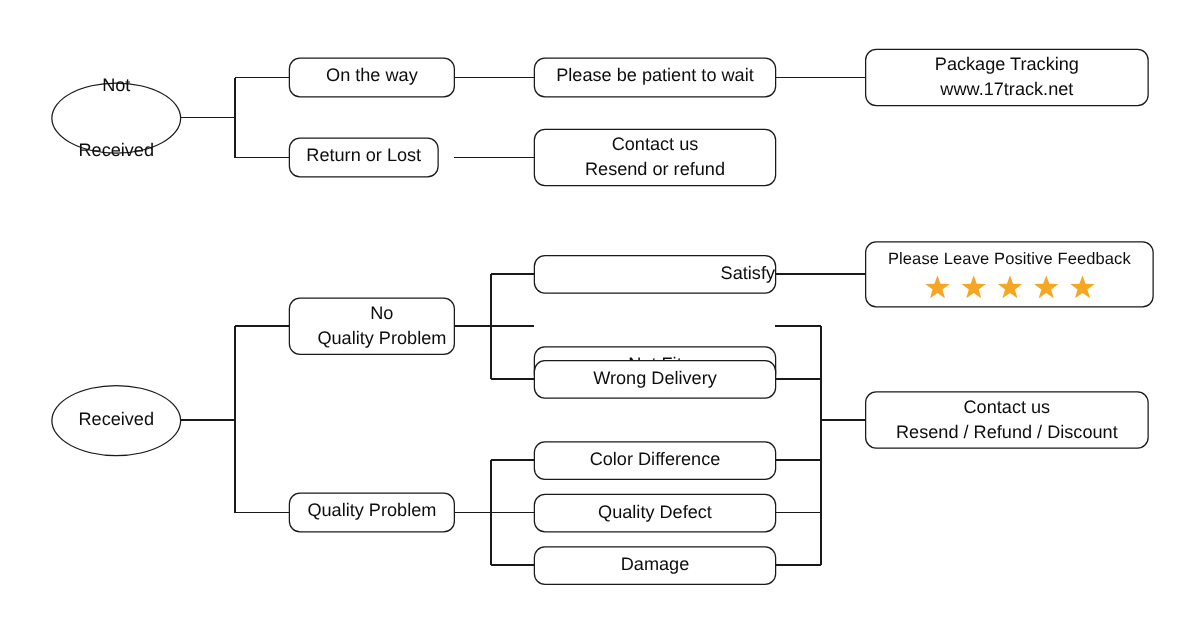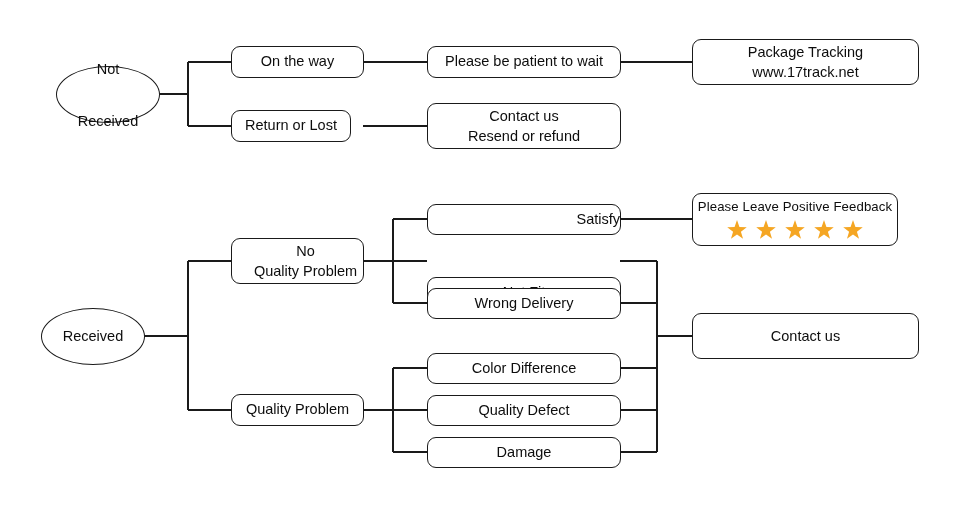--- a/index.html
+++ b/index.html
@@ -114,21 +114,21 @@
       <path d="M620,261 L657,261"></path>
       <path d="M620,303 L657,303"></path>
       <path d="M620,368 L657,368"></path>
       <path d="M620,410 L657,410"></path>
       <path d="M620,452 L657,452"></path>
       <path d="M657,261 L657,452"></path>
       <path d="M657,336 L692,336"></path>
     </g>
   </svg>
 
-  <div class="node ellipse two-line" style="left:56px; top:66px; width:104px; height:57px;gap:32px;">
+  <div class="node ellipse two-line" style="left:41px; top:66px; width:104px; height:57px;gap:32px;">
     <span class="line">Not</span>
     <span class="line">Received</span>
   </div>
 
   <div class="node rounded" style="left:231px; top:46px; width:133px; height:32px;text-align:center;">
     <span class="line">On the way</span>
   </div>
 
   <div class="node rounded" style="left:231px; top:110px; width:120px; height:32px;">
     <span class="line">Return or Lost</span>
@@ -178,21 +178,21 @@
   </div>
 
   <div class="node rounded" style="left:427px; top:395px; width:194px; height:31px;">
     <span class="line">Quality Defect</span>
   </div>
 
   <div class="node rounded" style="left:427px; top:437px; width:194px; height:31px;">
     <span class="line">Damage</span>
   </div>
 
-  <div class="node rounded" style="left:692px; top:193px; width:206px; height:53px;text-align:center;">
+  <div class="node rounded" style="left:692px; top:193px; width:231px; height:53px;text-align:center;">
     <span class="line feedback-title">Please Leave Positive Feedback</span>
     <span class="stars" id="star-row">
         <svg class="star" viewBox="0 0 24 24">
           <polygon points="12.00,1.20 14.65,8.76 22.65,8.94 16.28,13.79 18.58,21.46 12.00,16.90 5.42,21.46 7.72,13.79 1.35,8.94 9.35,8.76" fill="#f5a623"></polygon>
         </svg>
         <svg class="star" viewBox="0 0 24 24">
           <polygon points="12.00,1.20 14.65,8.76 22.65,8.94 16.28,13.79 18.58,21.46 12.00,16.90 5.42,21.46 7.72,13.79 1.35,8.94 9.35,8.76" fill="#f5a623"></polygon>
         </svg>
         <svg class="star" viewBox="0 0 24 24">
           <polygon points="12.00,1.20 14.65,8.76 22.65,8.94 16.28,13.79 18.58,21.46 12.00,16.90 5.42,21.46 7.72,13.79 1.35,8.94 9.35,8.76" fill="#f5a623"></polygon>
@@ -201,15 +201,16 @@
           <polygon points="12.00,1.20 14.65,8.76 22.65,8.94 16.28,13.79 18.58,21.46 12.00,16.90 5.42,21.46 7.72,13.79 1.35,8.94 9.35,8.76" fill="#f5a623"></polygon>
         </svg>
         <svg class="star" viewBox="0 0 24 24">
           <polygon points="12.00,1.20 14.65,8.76 22.65,8.94 16.28,13.79 18.58,21.46 12.00,16.90 5.42,21.46 7.72,13.79 1.35,8.94 9.35,8.76" fill="#f5a623"></polygon>
         </svg>
       </span>
   </div>
 
   <div class="node rounded two-line" style="left:692px; top:313px; width:227px; height:46px;">
     <span class="line">Contact us</span>
+    <span class="line">Resend / Refund / Discount</span>
   </div>
 
 </div>
 
 </body></html>

